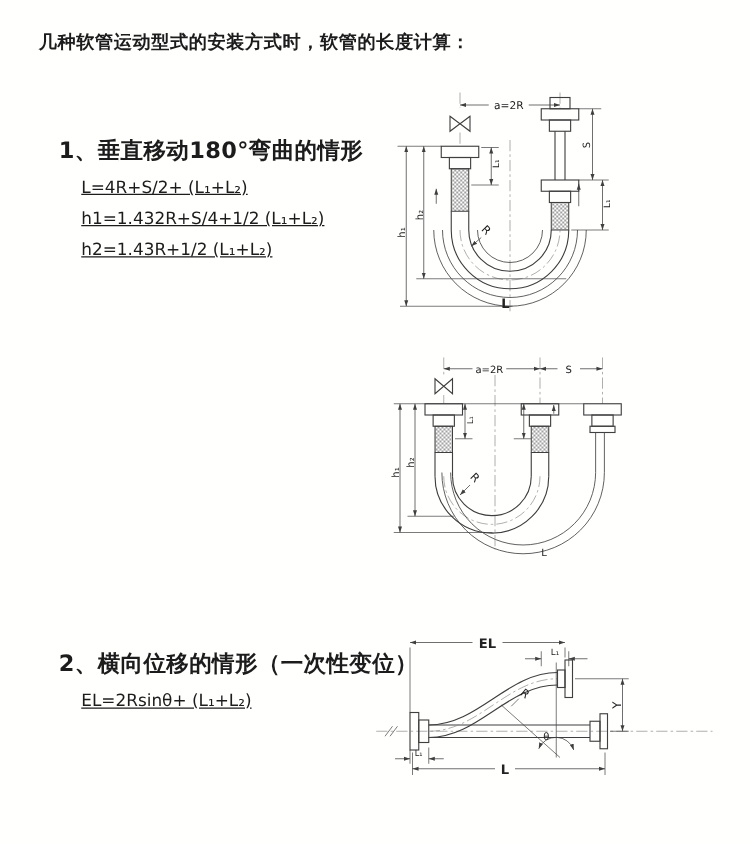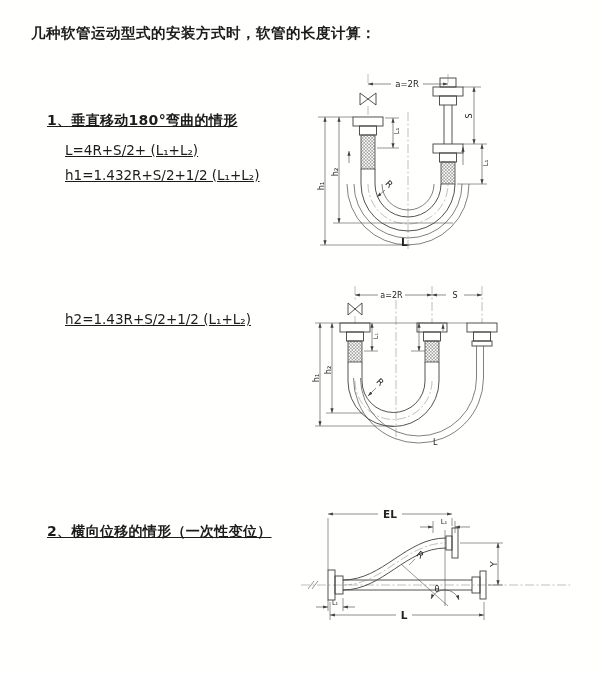--- a/index.html
+++ b/index.html
@@ -7,21 +7,21 @@
     width:600px;height:675px;position:relative;overflow:hidden;
     background:#fffffe;color:#1c1c1c;
     font-family:"DejaVu Sans","Liberation Sans",sans-serif;
   }
   .title{
     position:absolute;left:31px;top:24px;
     font-size:14.5px;font-weight:700;letter-spacing:.5px;white-space:nowrap;
   }
   .section{position:absolute;left:47px;}
   .section h2{
-    margin:0 0 9px 0;font-size:14px;font-weight:700;line-height:17px;white-space:nowrap;letter-spacing:.3px;text-decoration:underline;
+    margin:0 0 9px 0;font-size:18px;font-weight:700;line-height:17px;white-space:nowrap;letter-spacing:.3px;
   }
   .formula{
     display:block;margin-left:18px;font-size:13.5px;line-height:25px;white-space:nowrap;text-decoration:underline;
   }
   #sec1{top:112px}
   #sec2{top:307px}
   #sec3{top:523px}
   svg{position:absolute;}
   #dia1{left:313px;top:66px}
   #dia2{left:306px;top:278px}
@@ -36,29 +36,30 @@
   .braid2{fill:url(#hx2);stroke:#3f3f3f;stroke-width:.8}
 </style>
 </head>
 <body>
 
 <div class="title">几种软管运动型式的安装方式时，软管的长度计算：</div>
 
 <div class="section" id="sec1">
   <h2>1、垂直移动180°弯曲的情形</h2>
   <span class="formula">L=4R+S/2+ (L₁+L₂)</span>
-  <span class="formula">h1=1.432R+S/2+1/2 (L₁+L₂)</span>
+  <span class="formula">h1=1.432R+S/4+1/2 (L₁+L₂)</span>
+  <span class="formula">h2=1.43R+1/2 (L₁+L₂)</span>
 </div>
 
 <div class="section" id="sec2">
-  <span class="formula">h2=1.43R+S/2+1/2 (L₁+L₂)</span>
 </div>
 
 <div class="section" id="sec3">
   <h2>2、横向位移的情形（一次性变位）</h2>
+  <span class="formula">EL=2Rsinθ+ (L₁+L₂)</span>
 </div>
 
 <svg id="dia1" width="268" height="196" viewBox="0 0 268 196">
   <defs>
     <marker id="ar1" viewBox="0 0 10 10" refX="9" refY="5" markerWidth="9" markerHeight="9" orient="auto-start-reverse">
       <path d="M0,2 L9,5 L0,8 z" fill="#3f3f3f"></path>
     </marker>
     <pattern id="hx1" width="3.2" height="3.2" patternUnits="userSpaceOnUse">
       <path d="M0,3.2 L3.2,0 M0,0 L3.2,3.2" stroke="#6a6a6a" stroke-width=".5"></path>
     </pattern>

